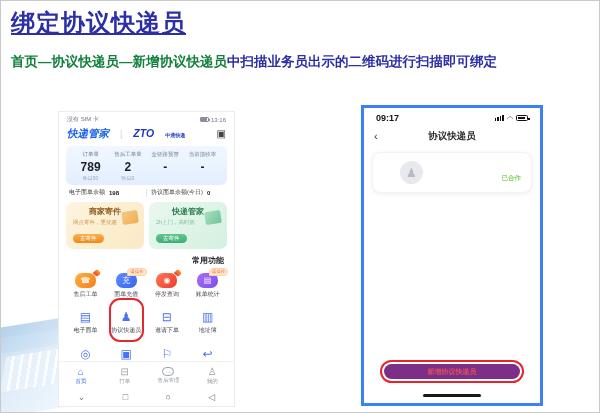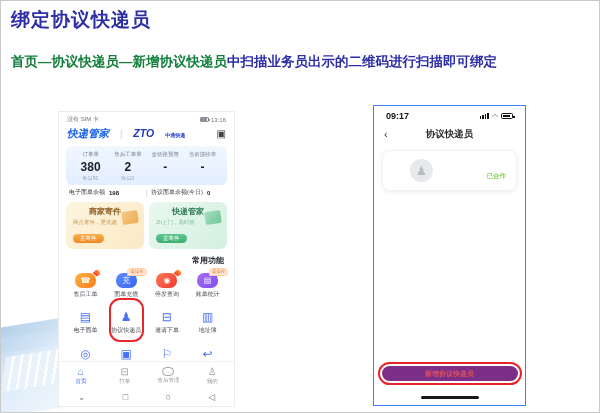--- a/index.html
+++ b/index.html
@@ -4,21 +4,21 @@
 <style>
   * { margin:0; padding:0; box-sizing:border-box; }
   html,body { background:#fff; }
   body { font-family:"Liberation Sans", sans-serif; }
   .slide {
     position:relative; width:600px; height:413px;
     background:#fff; border:1px solid #c9c9c9; overflow:hidden;
   }
   .page-title {
     position:absolute; left:10px; top:6px;
-    font-size:19px; font-weight:bold; color:#2d2fa5; letter-spacing:1px;
+    font-size:24px; font-weight:bold; color:#2d2fa5; letter-spacing:1px;text-decoration:underline;
   }
   .instruction {
     position:absolute; left:10px; top:52px; width:585px;
     font-size:13.5px; font-weight:bold; color:#2d2fa5; line-height:1.3;
   }
   .instruction .hl { color:#15803d; }
 
   
   .deco-cube { position:absolute; left:-14px; top:332px; width:100px; height:78px;
     transform:rotate(-9deg) skewX(-18deg);
@@ -27,21 +27,21 @@
   .deco-cube2 { position:absolute; left:-6px; top:322px; width:70px; height:26px;
     transform:rotate(-9deg) skewX(-18deg);
     background:linear-gradient(135deg,#9fc4e4,#cfe3f4); opacity:.8; border-radius:2px; }
   .deco-stripe { position:absolute; left:2px; top:352px; width:60px; height:34px;
     transform:rotate(-9deg) skewX(-18deg);
     background:repeating-linear-gradient(90deg,#e8f2fb 0 6px,#ffffff 6px 9px); opacity:.9; }
 
   
   .phone { position:absolute; background:#fff; z-index:2; }
   .phone-left { left:57px; top:110px; width:177px; height:296px; border:1px solid #ececec; }
-  .phone-right { left:372px; top:104px; width:153px; height:301px; border:1px solid #3b82f6; }
+  .phone-right { left:360px; top:104px; width:182px; height:301px; border:3px solid #3b82f6; }
 
   
   .lp-status { display:flex; justify-content:space-between; align-items:center;
     padding:3px 8px 1px; font-size:6px; color:#6d7684; }
   .lp-status .r { display:flex; align-items:center; gap:2px; }
   .batt { display:inline-block; width:9px; height:5px; border:1px solid #8a8f98; border-radius:1px; position:relative; }
   .batt::after { content:""; position:absolute; left:0; top:0; bottom:0; width:6px; background:#8a8f98; }
   .batt::before { content:""; position:absolute; right:-2px; top:1px; width:1px; height:2px; background:#8a8f98; }
 
   .lp-header { display:flex; justify-content:space-between; align-items:center; padding:2px 8px 3px; }
@@ -181,21 +181,21 @@
         <span class="logo-zto">ZTO</span>
         <span class="logo-sub">中通快递</span>
       </span>
       <span class="scan-ic">▣</span>
     </div>
 
     <div class="stats-card">
       <div class="stats-row">
         <div class="stat">
           <div class="lab">订单量</div>
-          <div class="val">380</div>
+          <div class="val">789</div>
           <div class="sub">昨日50</div>
         </div>
         <div class="stat">
           <div class="lab">售后工单量</div>
           <div class="val">2</div>
           <div class="sub">昨日0</div>
         </div>
         <div class="stat">
           <div class="lab">全链路预警</div>
           <div class="val">-</div>

